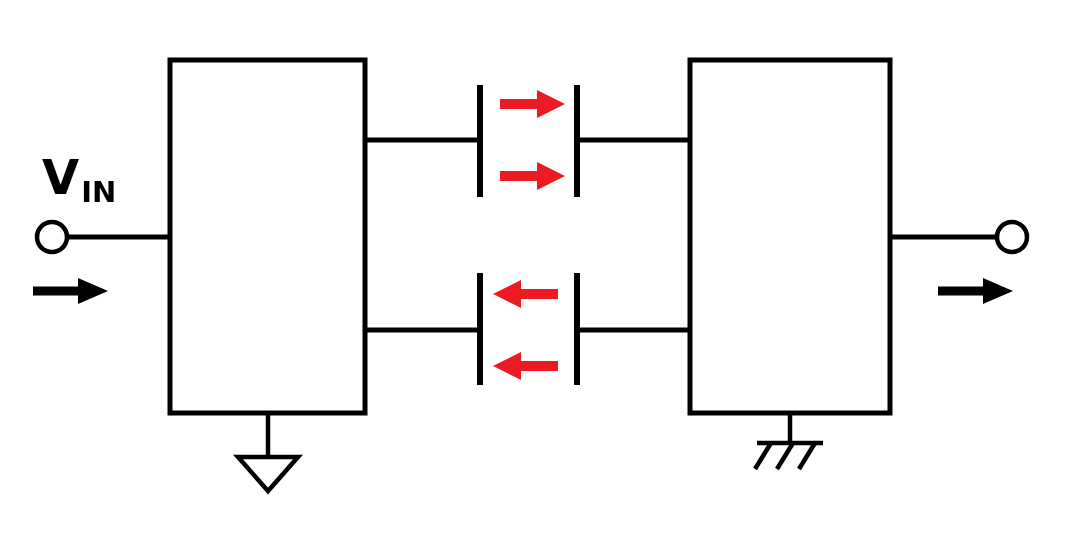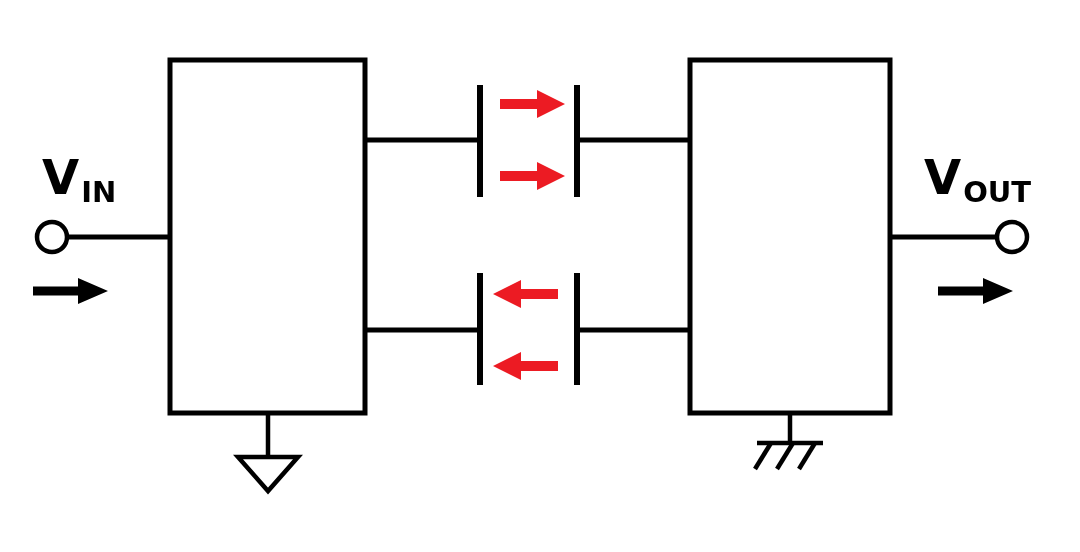--- a/index.html
+++ b/index.html
@@ -110,15 +110,14 @@
     <line class="ground-line" x1="815" y1="443" x2="799" y2="469"></line>
 
     <line class="wire" x1="890" y1="237" x2="997" y2="237"></line>
     <circle class="terminal" cx="1012" cy="237" r="15"></circle>
 
     <path d="M938,286.5 L983,286.5 L983,278 L1013,291 L983,304 L983,295.5 L938,295.5 Z" fill="#000000"></path>
   </svg>
 
   <div class="port-label" style="left:42px; top:153px"><span class="lbl-main">V</span><span class="lbl-sub">IN</span></div>
 
-  <div class="port-label" style="left:924px; top:153px"><span class="lbl-main">V</span><span class="lbl-sub">OUT</span></div>
 
 </div>
 
 </body></html>

